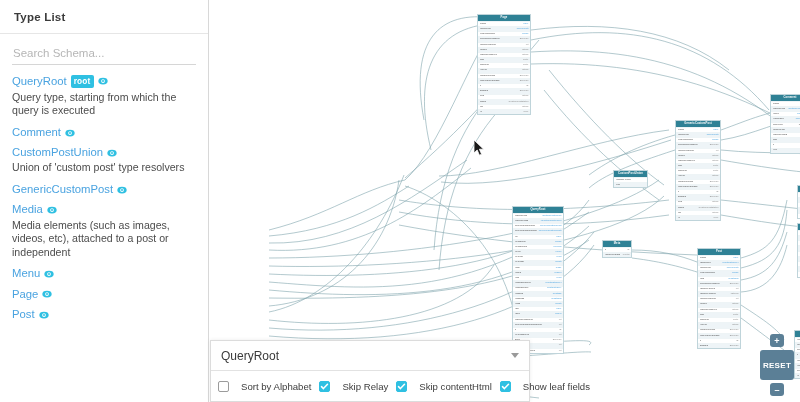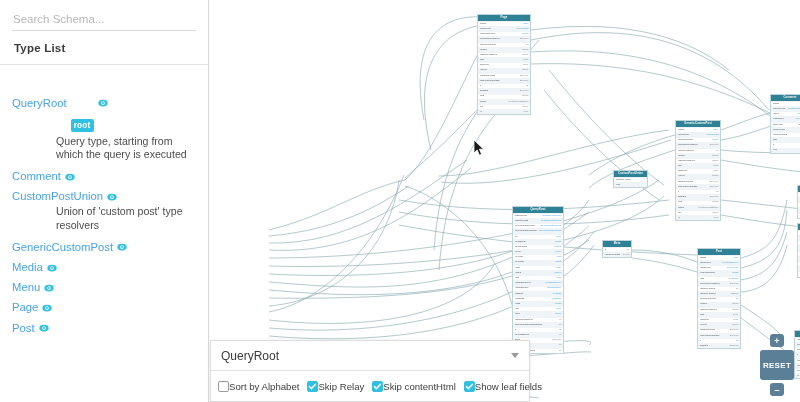--- a/index.html
+++ b/index.html
@@ -36,27 +36,26 @@
   #search-input::placeholder { color: #b6b6b6; }
   #type-list { padding: 10px 12px 0 12px; }
   .type-entry { margin-bottom: 9px; }
   .type-head { display: flex; align-items: center; gap: 4px; line-height: 1; }
   .type-name {
     font-size: 11.3px; color: #4aa3e0; cursor: pointer;
   }
   .root-badge {
     display: inline-block; background: #2fc0e2; color: #fff;
     font-size: 8.3px; font-weight: bold; line-height: 1;
-    padding: 2px 3px 2.5px 3px; border-radius: 2px; letter-spacing: .2px; margin-top: 44px;
+    padding: 2px 3px 2.5px 3px; border-radius: 2px; letter-spacing: .2px;
   }
   .eye-icon { display: inline-block; width: 10px; height: 10px; flex: none; }
   .type-desc {
     font-size: 10.6px; color: #4c4c4c; line-height: 1.28;
     margin-top: 3px;
-    margin-left: 44px;
   }
 
   
   #canvas {
     position: absolute; left: 209px; top: 0;
     width: 591px; height: 402px; background: #ffffff;
     overflow: hidden;
   }
   #edges { position: absolute; left: 0; top: 0; width: 591px; height: 402px; }
   #edges path { fill: none; stroke: #7fa3ad; stroke-width: .7; opacity: .85; }
@@ -95,21 +94,21 @@
   }
   #cp-select-row {
     height: 30px; display: flex; align-items: center;
     justify-content: space-between;
     padding: 0 10px; border-bottom: 1px solid #e2e2e2;
   }
   #cp-select-label { font-size: 12px; color: #3a3a3a; }
   #cp-caret { width: 0; height: 0; border-left: 4px solid transparent;
               border-right: 4px solid transparent; border-top: 5px solid #9a9a9a; }
   #cp-options { display: flex; align-items: center; padding: 0 7px; height: 31px; gap: 8px; }
-  .cp-opt { display: flex; align-items: center; gap: 0; }
+  .cp-opt { display: flex; align-items: center; gap: 12px; }
   .cp-box {
     width: 11px; height: 11px; border-radius: 2px; flex: none;
     border: 1.5px solid #9b9b9b; background: #fff;
   }
   .cp-box.checked {
     background: #2fc0e2; border-color: #2fc0e2;
     display: flex; align-items: center; justify-content: center;
   }
   .cp-opt-label { font-size: 9.6px; color: #3d3d3d; white-space: nowrap; }
 
@@ -128,25 +127,25 @@
 
   
   #cursor { position: absolute; left: 265px; top: 140px; width: 12px; height: 18px; }
 </style>
 </head>
 <body>
 
 <div id="app">
 
   <div id="sidebar">
+    <div id="sidebar-header">
+      <span id="sidebar-title">Type List</span>
+    </div>
     <div id="search-wrap">
       <input id="search-input" type="text" placeholder="Search Schema..." style="">
-    </div>
-    <div id="sidebar-header">
-      <span id="sidebar-title">Type List</span>
     </div>
     <div id="type-list">
         <div class="type-entry">
           <div class="type-head">
             <span class="type-name">QueryRoot</span>
             <span class="root-badge">root</span>
             <span style="display: inline-flex;">
               <svg class="eye-icon" viewBox="0 0 16 16">
                 <ellipse cx="8" cy="8" rx="7.5" ry="5.4" fill="#2fc0e2"></ellipse>
                 <circle cx="8" cy="8" r="3" fill="#ffffff"></circle>
@@ -197,20 +196,21 @@
           <div class="type-head">
             <span class="type-name">Media</span>
             <span style="display: inline-flex;">
               <svg class="eye-icon" viewBox="0 0 16 16">
                 <ellipse cx="8" cy="8" rx="7.5" ry="5.4" fill="#2fc0e2"></ellipse>
                 <circle cx="8" cy="8" r="3" fill="#ffffff"></circle>
                 <circle cx="8" cy="8" r="1.6" fill="#2fc0e2"></circle>
               </svg>
             </span>
           </div>
+          <div class="type-desc">Media elements (such as images, videos, etc), attached to a post or independent</div>
         </div>
         <div class="type-entry">
           <div class="type-head">
             <span class="type-name">Menu</span>
             <span style="display: inline-flex;">
               <svg class="eye-icon" viewBox="0 0 16 16">
                 <ellipse cx="8" cy="8" rx="7.5" ry="5.4" fill="#2fc0e2"></ellipse>
                 <circle cx="8" cy="8" r="3" fill="#ffffff"></circle>
                 <circle cx="8" cy="8" r="1.6" fill="#2fc0e2"></circle>
               </svg>

